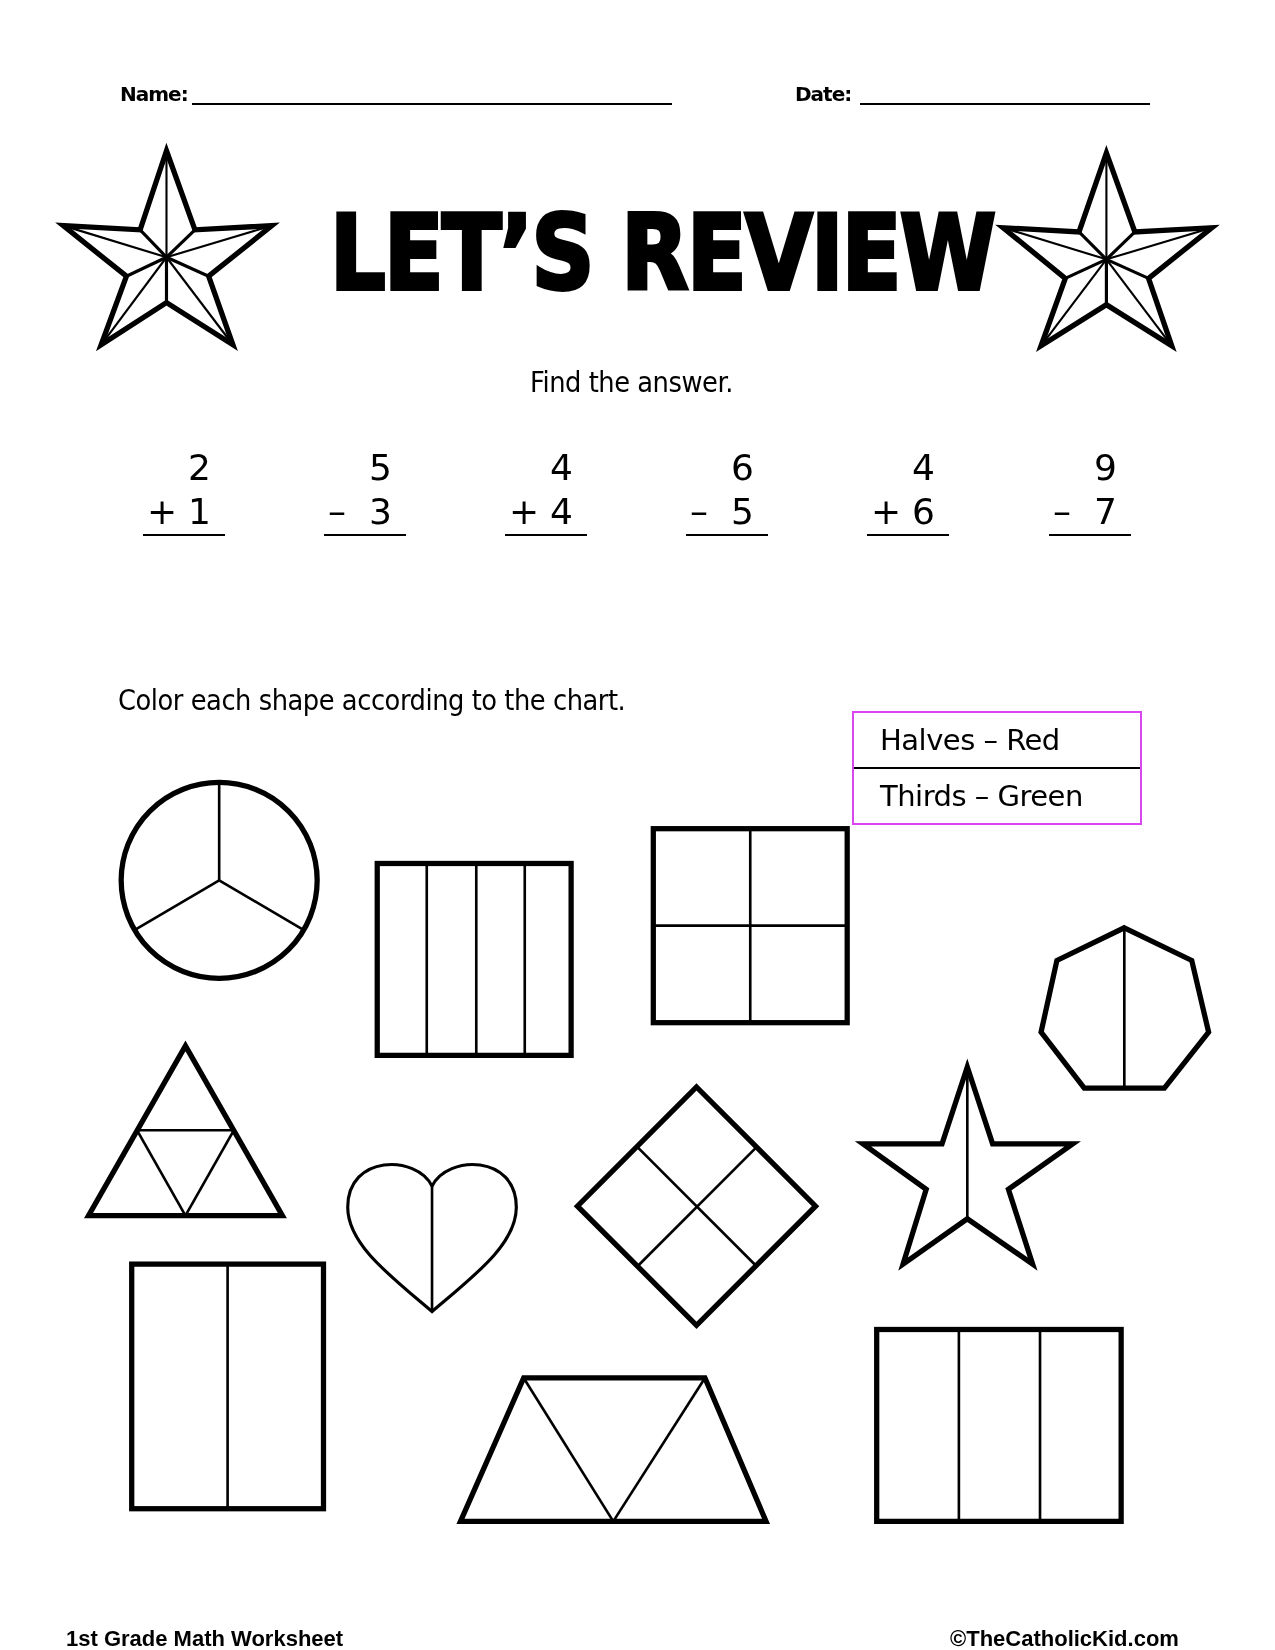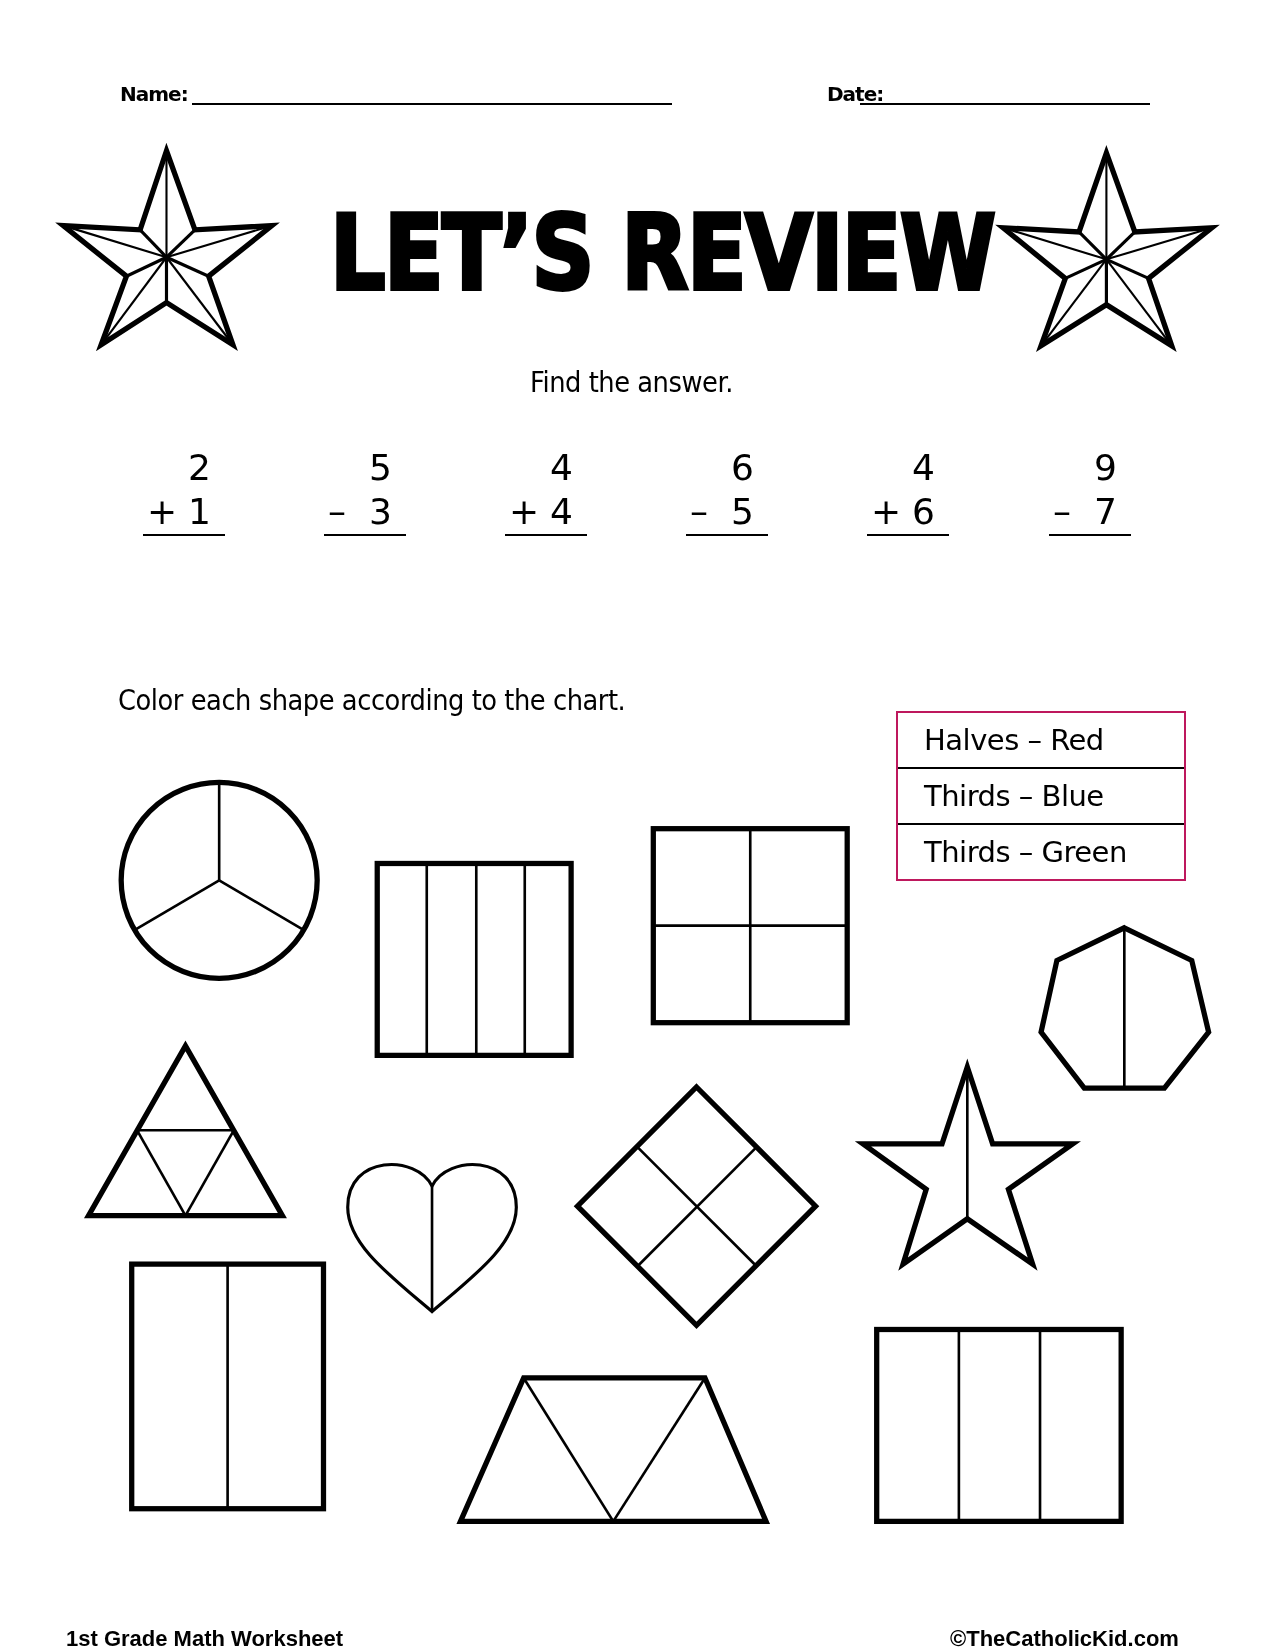--- a/index.html
+++ b/index.html
@@ -8,21 +8,21 @@
   .page svg { position:absolute; left:0; top:0; width:1275px; height:1650px; }
   .txt { position:absolute; color:#000; white-space:nowrap; }
   .field-label { font-family:"DejaVu Sans", sans-serif; font-weight:bold; font-size:20px; letter-spacing:-1px; }
   .field-line { position:absolute; border-bottom:2px solid #000; height:0; }
   .title { font-family:"DejaVu Sans", sans-serif; font-weight:900; font-size:104px; letter-spacing:-2px; transform:scaleX(0.84); transform-origin:left top; -webkit-text-stroke:4px #000; }
   .instr { font-family:"DejaVu Sans", sans-serif; font-size:28px; letter-spacing:-0.5px; transform:scaleX(0.92); transform-origin:left top; }
   .prob { position:absolute; width:82px; font-family:"DejaVu Sans", sans-serif; font-size:36px; }
   .prob .top { text-align:right; padding-right:14px; height:44px; line-height:44px; }
   .prob .bot { text-align:right; padding-right:14px; height:44px; line-height:44px; border-bottom:2px solid #000; }
   .prob .op { position:absolute; left:4px; top:44px; line-height:44px; }
-  .chart { position:absolute; left:896px; top:711px; width:290px; border:2px solid #be185d; box-sizing:border-box; }
+  .chart { position:absolute; left:852px; top:711px; width:290px; border:2px solid #d946ef; box-sizing:border-box; }
   .chart .row { height:54px; line-height:54px; padding-left:26px; font-family:"DejaVu Sans", sans-serif; font-size:29px; letter-spacing:-0.5px; border-bottom:2px solid #000; }
   .chart .row:last-child { border-bottom:none; }
   .footer { font-family:"Liberation Sans", sans-serif; font-weight:bold; font-size:22px;margin-top:48px; }
 </style>
 </head>
 <body>
 
 <div class="page">
 
   <svg viewBox="0 0 1210 1565" preserveAspectRatio="none">
@@ -115,21 +115,21 @@
 
     <g stroke="#000" fill="#fff">
       <rect x="832" y="1261" width="232" height="182" stroke-width="5"></rect>
       <line x1="910" y1="1261" x2="910" y2="1443" stroke-width="2.5"></line>
       <line x1="987" y1="1261" x2="987" y2="1443" stroke-width="2.5"></line>
     </g>
   </svg>
 
   <span class="txt field-label" style="left:120px; top:82px;">Name:</span>
   <div class="field-line" style="left:192px; top:103px; width:480px;"></div>
-  <span class="txt field-label" style="left:795px; top:82px;margin-left:32px;">Date:</span>
+  <span class="txt field-label" style="left:795px; top:82px;">Date:</span>
   <div class="field-line" style="left:860px; top:103px; width:290px;"></div>
 
   <div class="txt title" style="left:330px; top:192px;">LET’S REVIEW</div>
 
   <div class="txt instr" style="left:530px; top:366px;">Find the answer.</div>
 
   <div class="prob" style="left:143px; top:446px;">
     <div class="top">2</div>
     <span class="op">+</span>
     <div class="bot">1</div>
@@ -157,19 +157,18 @@
   <div class="prob" style="left:1049px; top:446px;">
     <div class="top">9</div>
     <span class="op">–</span>
     <div class="bot">7</div>
   </div>
 
   <div class="txt instr" style="left:118px; top:684px;">Color each shape according to the chart.</div>
 
   <div class="chart">
     <div class="row">Halves – Red</div>
-    <div class="row">Thirds – Blue</div>
     <div class="row">Thirds – Green</div>
   </div>
 
   <div class="txt footer" style="left:66px; top:1578px;">1st Grade Math Worksheet</div>
   <div class="txt footer" style="left:950px; top:1578px;">©TheCatholicKid.com</div>
 </div>
 
 </body></html>

